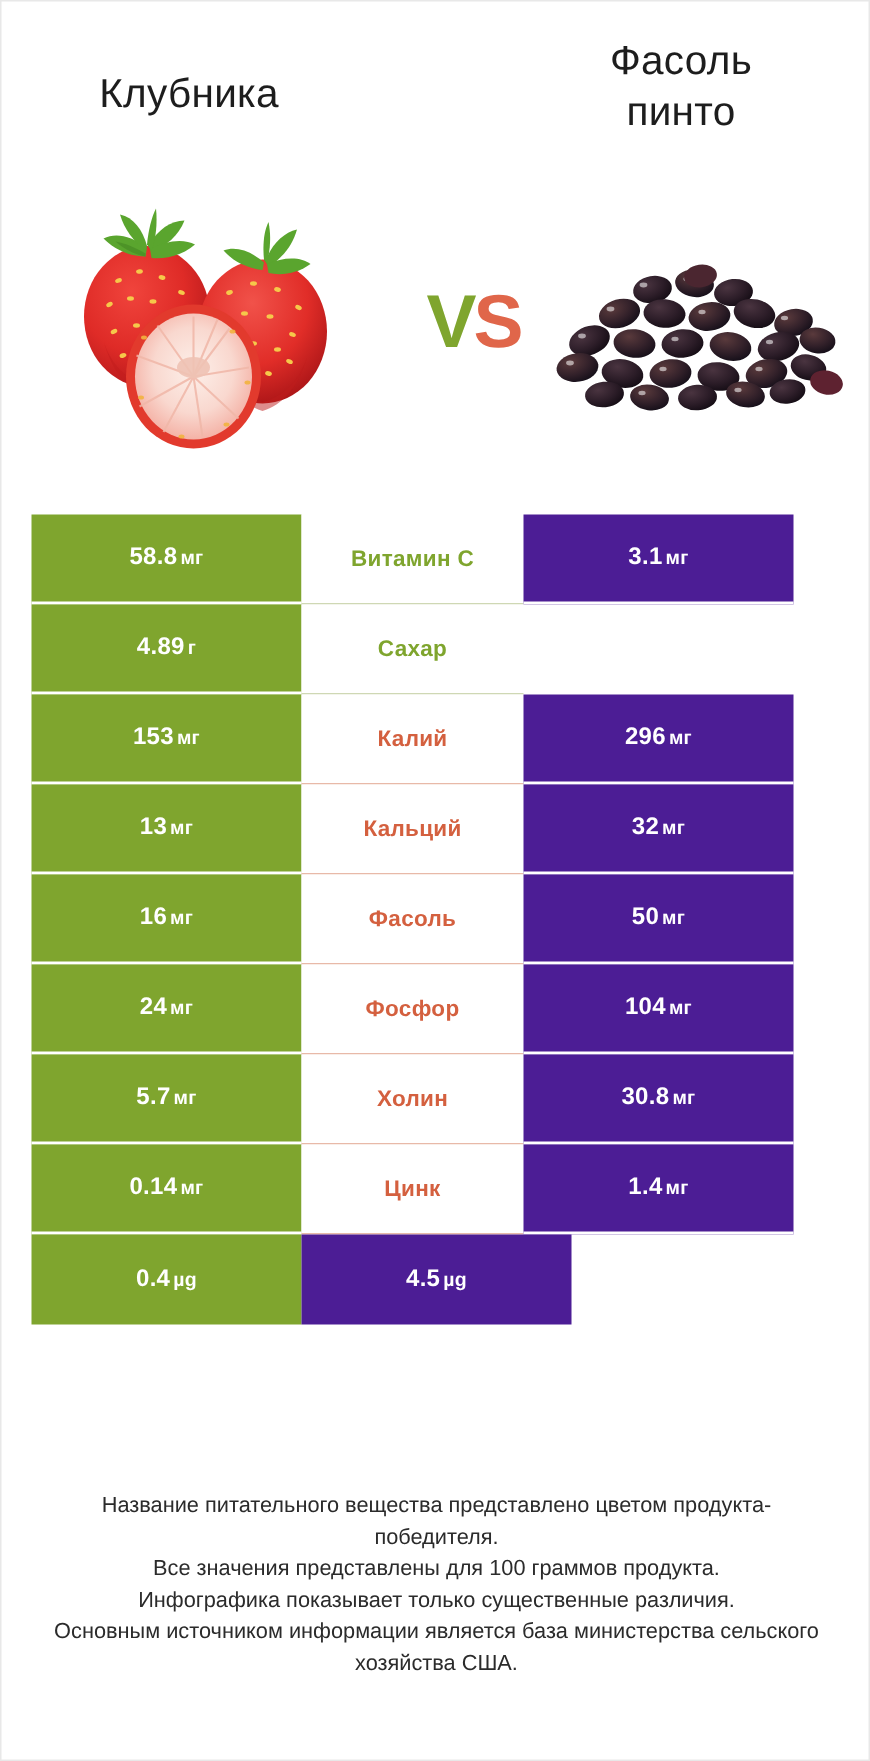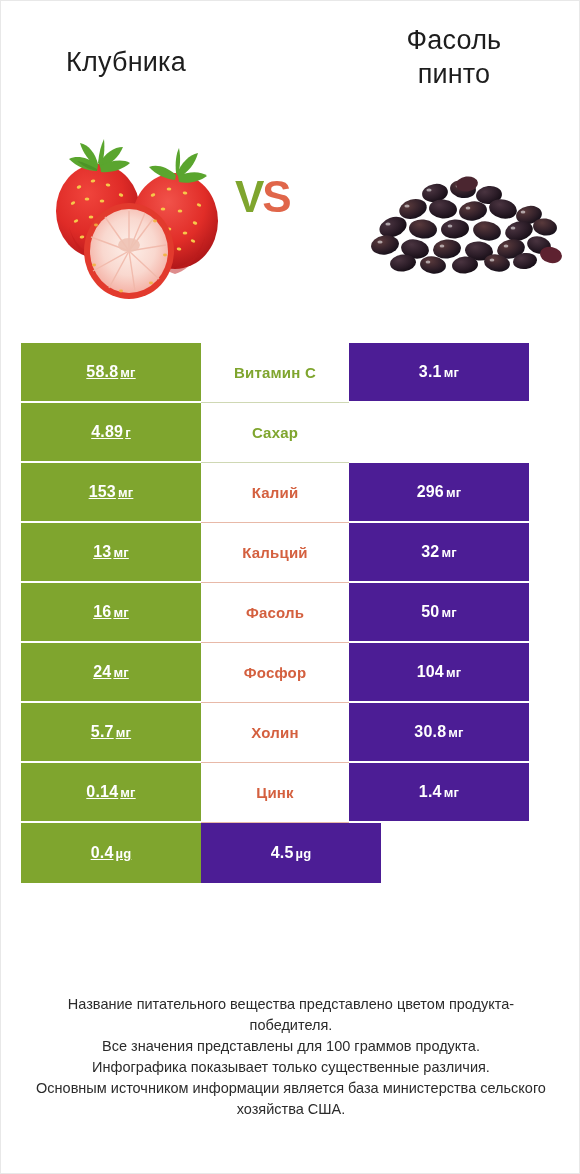--- a/index.html
+++ b/index.html
@@ -46,27 +46,27 @@
   .title-right {
     right: 12px;
     top: 22px;
     width: 230px;
   }
 
   
   .vs {
     position: absolute;
     left: 234px;
-    top: 161px;
+    top: 178px;
     width: 112px;
     height: 70px;
-    font-size: 44px;
+    font-size: 50px;
     font-weight: 700;
     line-height: 70px;
-    text-align: left;
+    text-align: right;
     letter-spacing: -2px;
   }
   .vs .v { color: #7fa52e; }
   .vs .s { color: #e0664a; }
 
   
   .art {
     position: absolute;
   }
   .art-left  { left: 34px;  top: 132px; width: 198px; height: 176px; }
@@ -90,21 +90,20 @@
     display: flex;
     align-items: center;
     justify-content: center;
     box-sizing: border-box;
   }
   .cell-left {
     width: 180px;
     background: #7fa52e;
     color: #ffffff;
     border-bottom: 2px solid #ffffff;
-    text-decoration: underline;
   }
   .cell-mid {
     width: 148px;
     background: #ffffff;
   }
   .cell-right {
     width: 180px;
     background: #4c1d95;
     color: #ffffff;
     border-bottom: 2px solid #ffffff;

